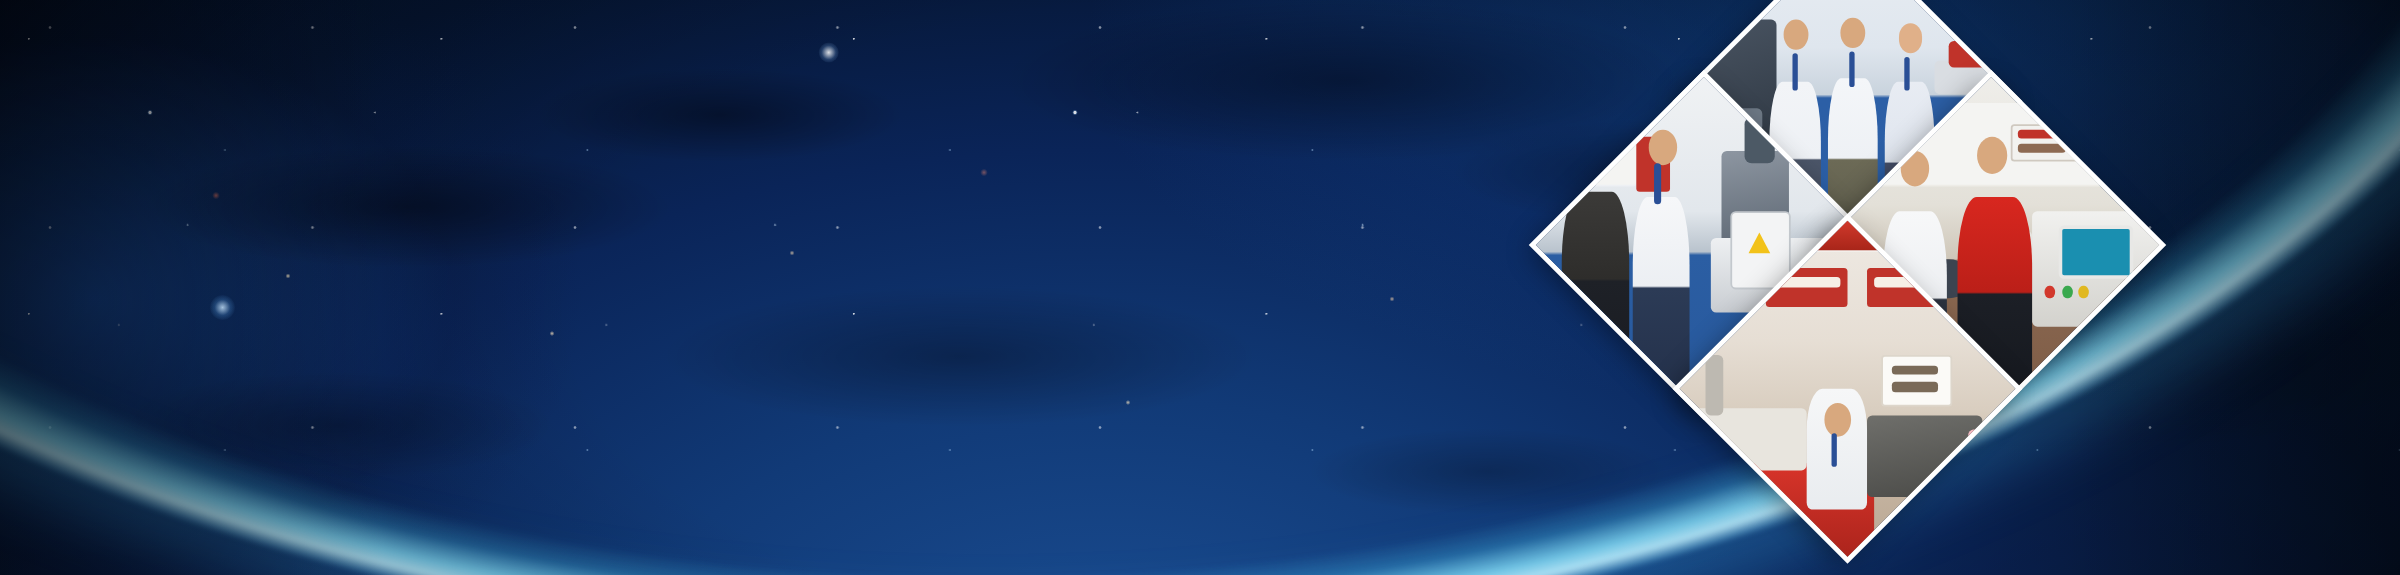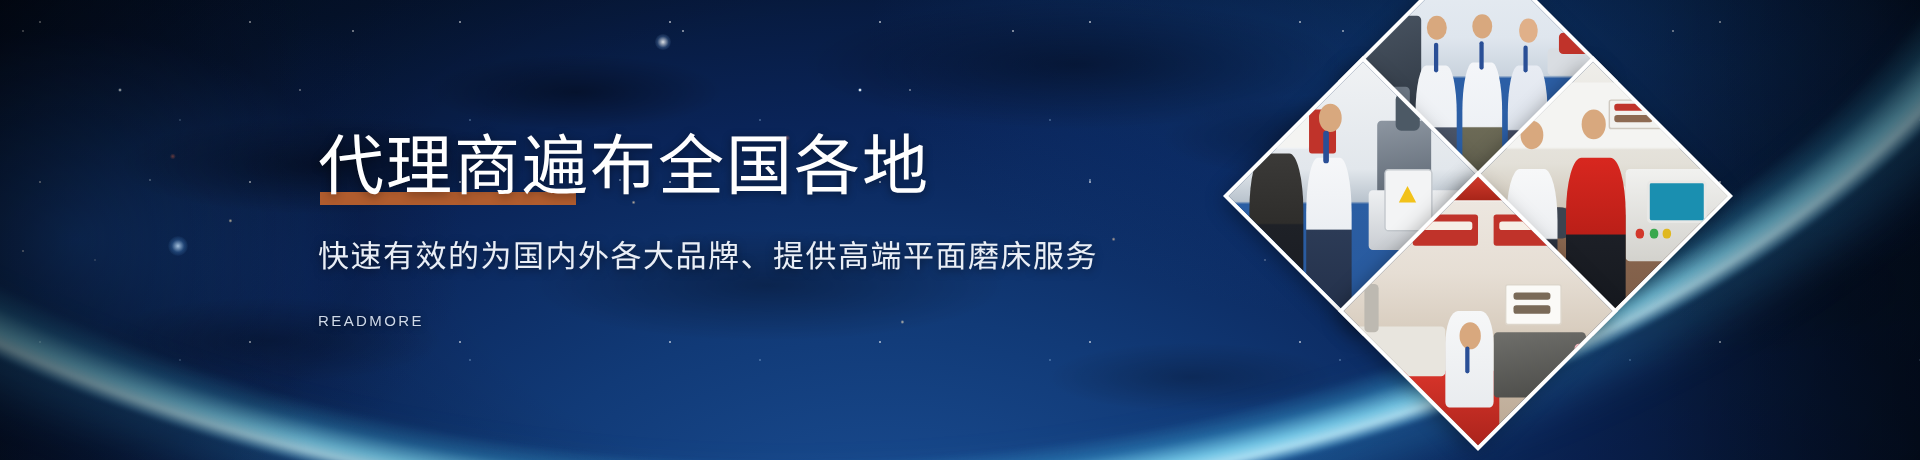--- a/index.html
+++ b/index.html
@@ -221,31 +221,20 @@
   <div class="stars b"></div>
   <div class="stars c"></div>
   <div class="earth-glow"></div>
   <div class="earth-limb"></div>
   <div class="vignette"></div>
 
   <div class="flare f1"></div>
   <div class="flare f2"></div>
   <div class="flare f3"></div>
 
-  <div class="copy">
-
-    <div class="headline">
-      <span class="headline-underline"></span>
-      <span>代理商遍布全国各地</span>
-    </div>
-
-    <div class="subline">快速有效的为国内外各大品牌、提供高端平面磨床服务</div>
-
-    <a class="readmore" href="#">READMORE</a>
-  </div>
 
   <div class="collage">
 
     <div class="tile t-top">
       <div class="inner">
         <div class="photo">
           <div class="ph-bg hall"></div>
 
           <div class="mach" style="left:1%;top:26%;width:28%;height:40%;background:linear-gradient(160deg,#4a5563,#2e3742);"></div>
           <div class="mach" style="left:3%;top:52%;width:22%;height:7%;background:#6d7885;"></div>

